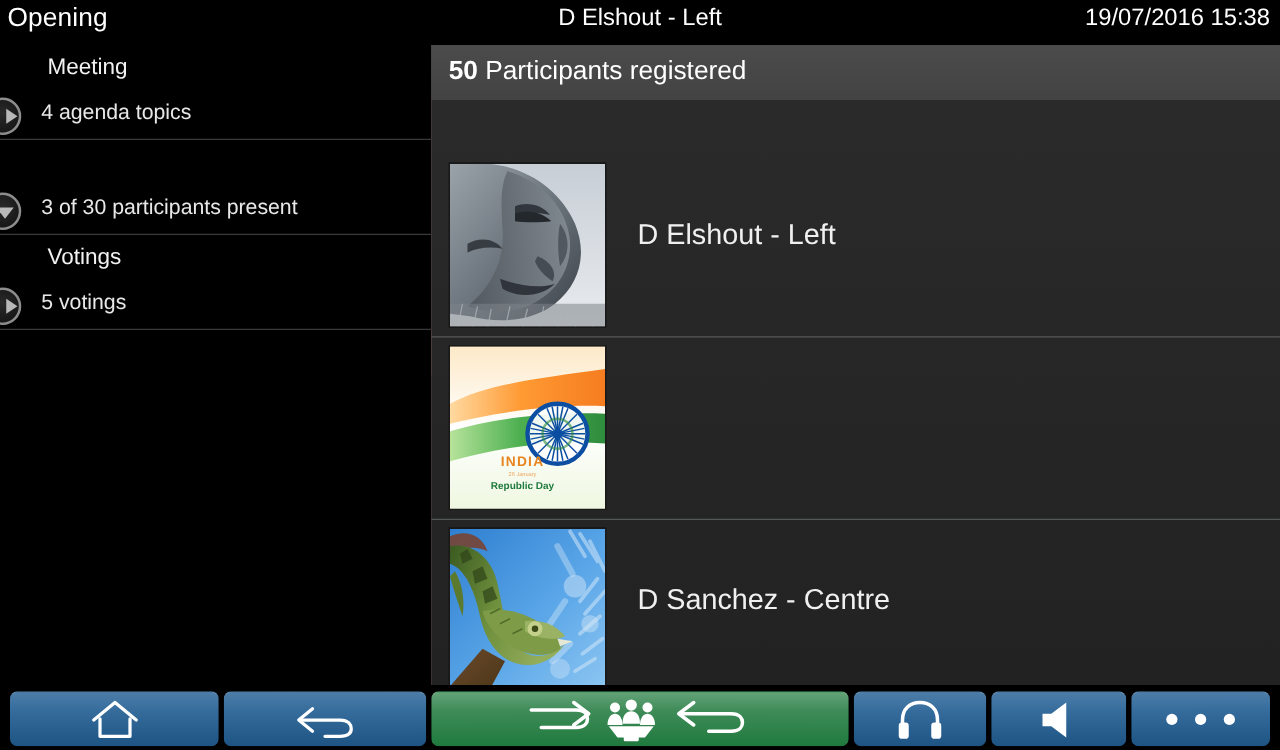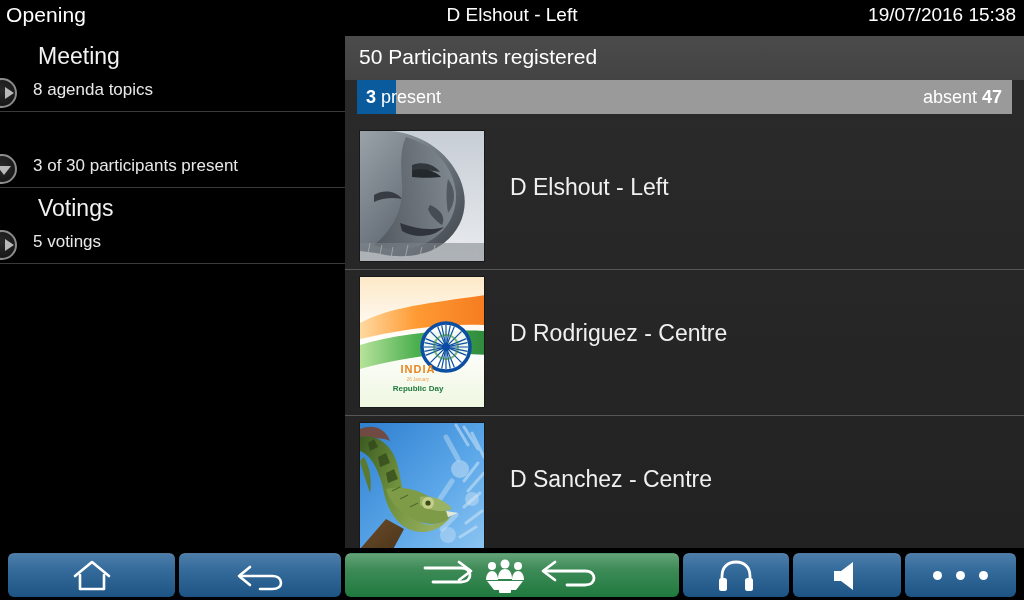--- a/index.html
+++ b/index.html
@@ -36,21 +36,21 @@
     position:absolute; left:0; top:36px; width:345px; height:512px;
     background:#000;
   }
   .side-item {
     position:relative; width:345px; height:76px;
     border-bottom:1px solid #3a3a3a;
     background:#000;
   }
   .side-title {
     position:absolute; left:38px; top:7px;
-    font-size:23px; color:#f2f2f2; font-weight:400;
+    font-size:18px; color:#f2f2f2; font-weight:400;
   }
   .side-sub {
     position:absolute; left:33px; top:44px;
     font-size:17px; color:#e8e8e8;
   }
   .side-ico {
     position:absolute; left:-13px; top:42px;
     width:30px; height:30px; border-radius:50%;
     border:2px solid #8c8c8c;
     background:radial-gradient(circle at 50% 40%, #2a2a2a 0%, #111 100%);
@@ -80,21 +80,21 @@
     background:linear-gradient(to bottom, #2b2b2b 0%, #222 100%);
   }
   .main-head {
     position:absolute; left:0; top:0; width:679px; height:44px;
     background:linear-gradient(to bottom, #4b4b4b 0%, #434343 100%);
   }
   .main-head .mh-text {
     position:absolute; left:14px; top:9px;
     font-size:21px; color:#fff;
   }
-  .main-head .mh-text b { font-weight:400;margin-top:8px; }
+  .main-head .mh-text b { font-weight:700;margin-top:8px; }
 
   .progress {
     position:absolute; left:12px; top:44px;
     width:655px; height:34px;
     background:#9a9a9a;
   }
   .progress .fill {
     position:absolute; left:0; top:0; height:34px;
     background:#0a5b9e;
   }
@@ -161,21 +161,21 @@
     <div class="tb-right">19/07/2016 15:38</div>
   </div>
 
   <div class="sidebar">
 
     <div class="side-item">
       <div class="side-title">Meeting</div>
       <div class="side-ico">
           <div class="tri-r"></div>
         </div>
-      <div class="side-sub">8 agenda topics</div>
+      <div class="side-sub">4 agenda topics</div>
     </div>
 
     <div class="side-item">
       <div class="side-ico">
           <div class="tri-d"></div>
         </div>
       <div class="side-sub">3 of 30 participants present</div>
     </div>
 
     <div class="side-item">
@@ -191,31 +191,20 @@
 
   <div class="main">
 
     <div class="main-head">
       <div class="mh-text">
         <b>50</b>
         <span>Participants registered</span>
       </div>
     </div>
 
-    <div class="progress" style="background: rgb(154, 154, 154);">
-      <div class="fill" id="prog-fill" style="width: 6%; background: rgb(10, 91, 158);"></div>
-      <div class="p-left">
-        <b>3</b>
-        <span>present</span>
-      </div>
-      <div class="p-right">
-        <span>absent</span>
-        <b>47</b>
-      </div>
-    </div>
 
     <div class="list">
 
       <div class="row">
         <div class="thumb">
           <svg viewBox="0 0 126 132">
             <defs>
               <linearGradient id="skyA" x1="0" y1="0" x2="0" y2="1">
                 <stop offset="0" stop-color="#c8ced6"></stop>
                   <stop offset="1" stop-color="#e9ecef"></stop>
@@ -297,21 +286,20 @@
                 <path d="M-21.6 -4.3 L21.6 4.3"></path>
                   <path d="M21.6 -4.3 L-21.6 4.3"></path>
               </g>
               <circle r="12" fill="none" stroke="#2e8b3d" stroke-width="2" opacity="0.6"></circle>
             </g>
             <text x="58" y="96" fill="#e8851f" font-family="Liberation Sans, sans-serif" font-size="11" font-weight="700" text-anchor="middle" letter-spacing="1">INDIA</text>
             <text x="58" y="104" fill="#f0a45c" font-family="Liberation Sans, sans-serif" font-size="4.5" text-anchor="middle">26 January</text>
             <text x="58" y="114" fill="#1f7a3d" font-family="Liberation Sans, sans-serif" font-size="8" font-weight="700" text-anchor="middle">Republic Day</text>
           </svg>
         </div>
-        <div class="row-name">D Rodriguez - Centre</div>
       </div>
 
       <div class="row">
         <div class="thumb">
           <svg viewBox="0 0 126 132">
             <defs>
               <linearGradient id="skyB" x1="0" y1="0" x2="1" y2="1">
                 <stop offset="0" stop-color="#2f7fd0"></stop>
                   <stop offset="0.55" stop-color="#5aa6e8"></stop>
                 <stop offset="1" stop-color="#8fc7f2"></stop>

